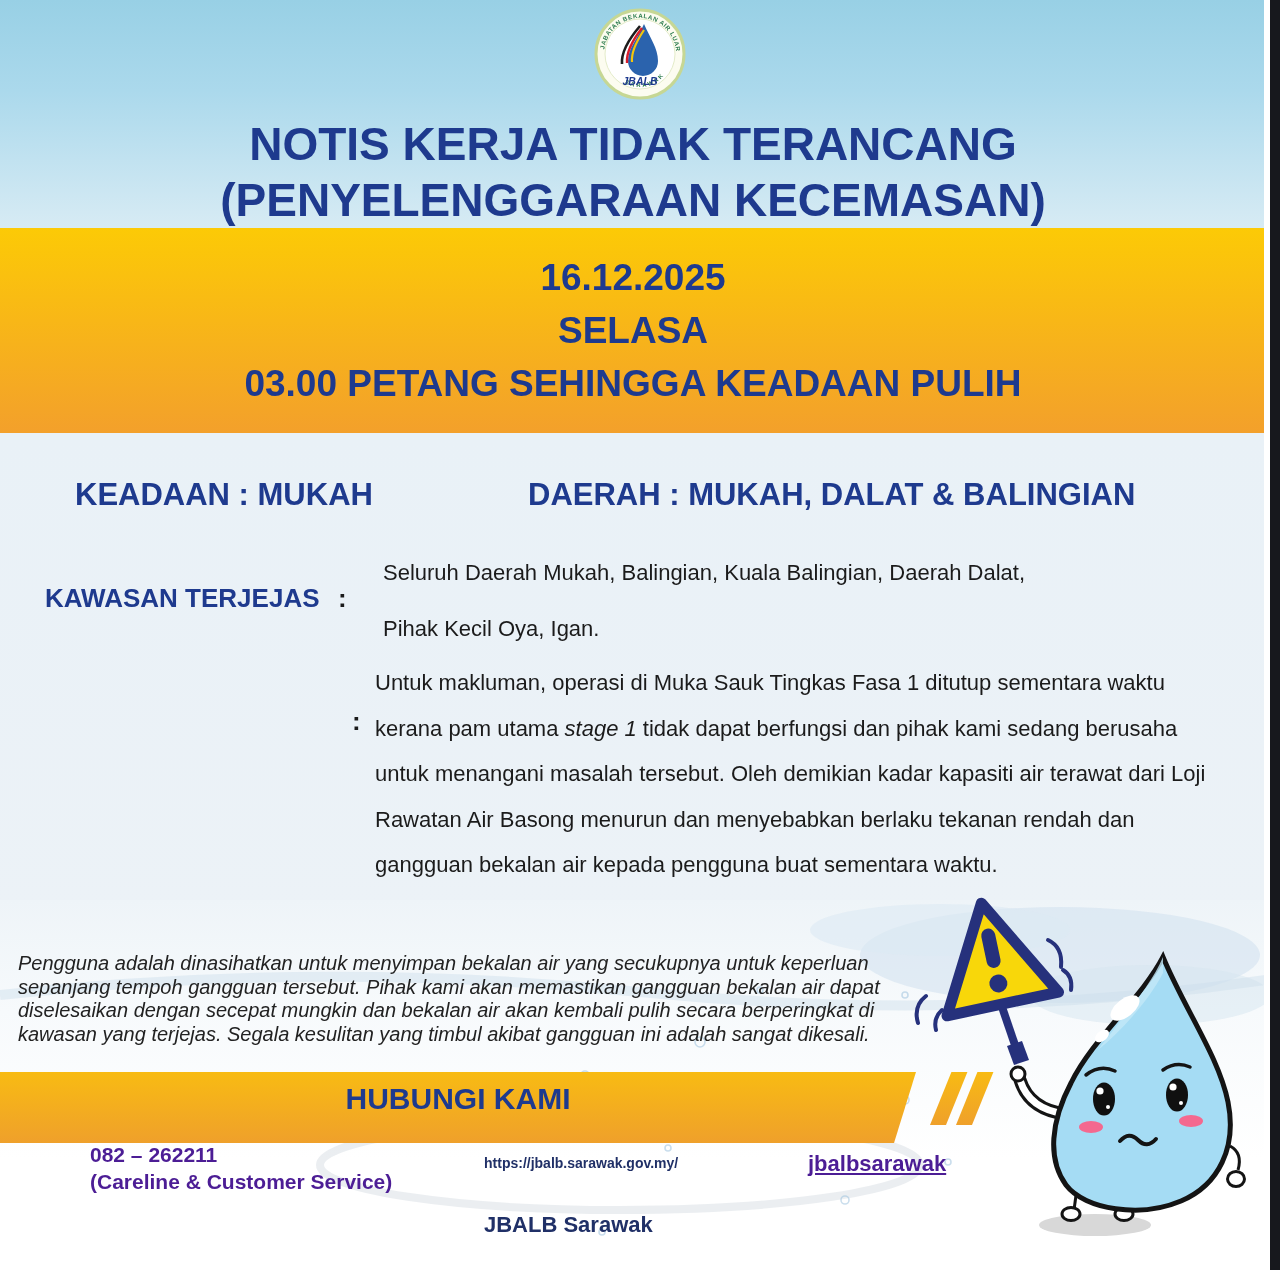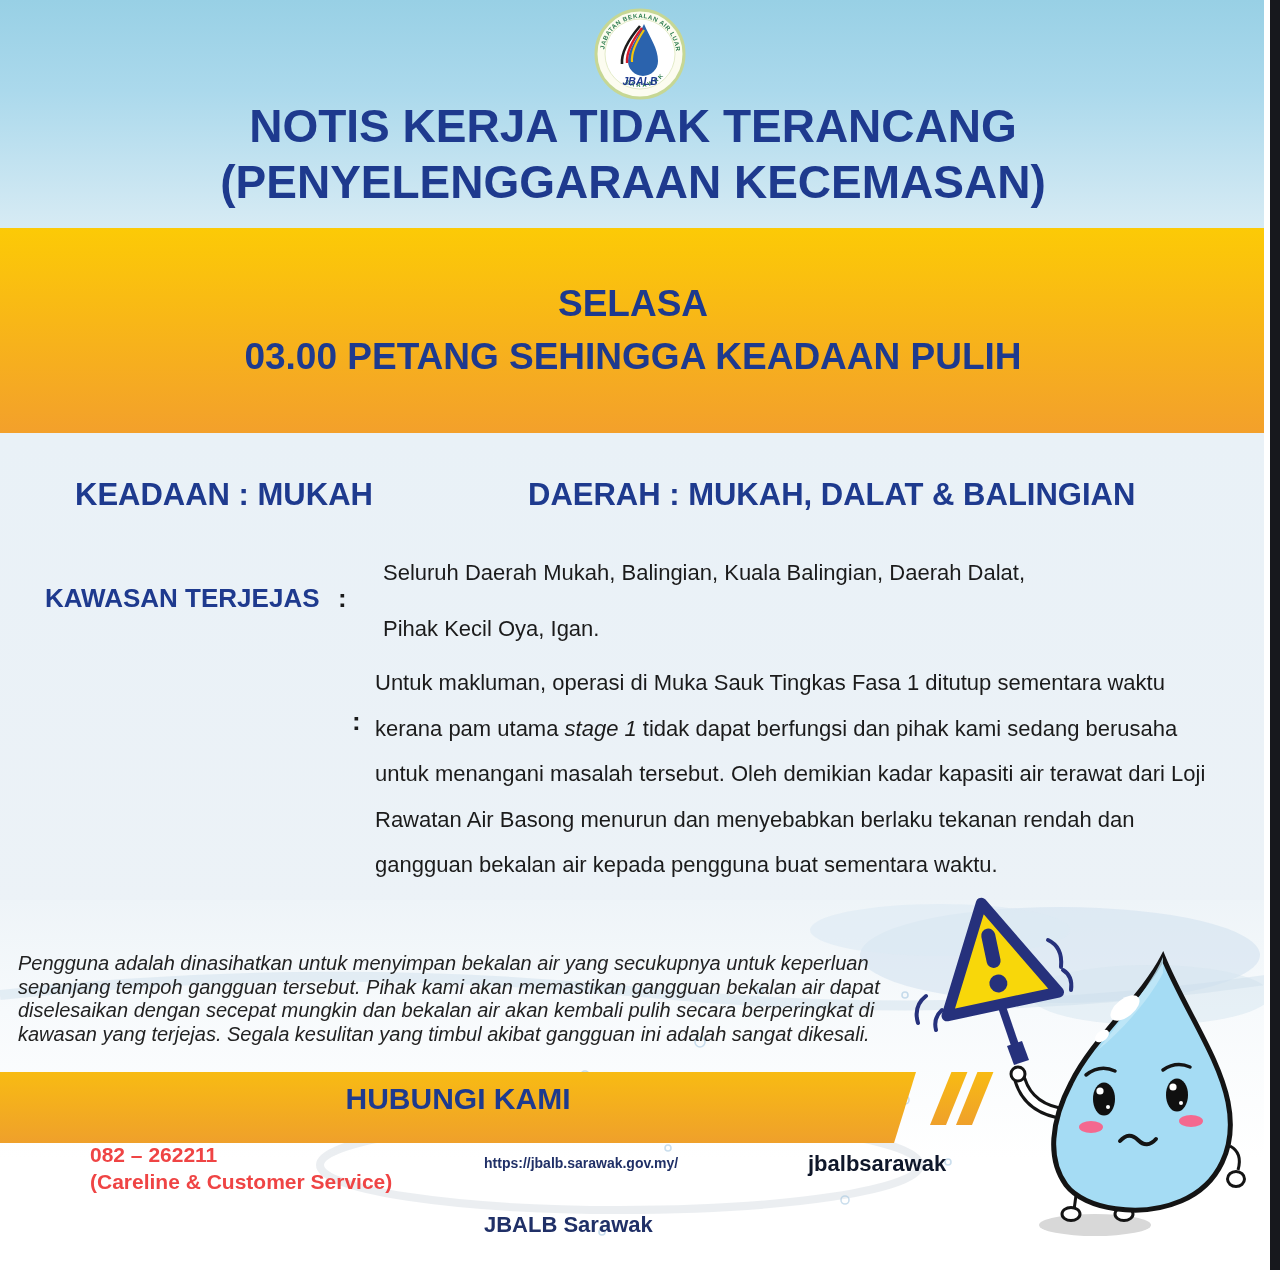--- a/index.html
+++ b/index.html
@@ -3,21 +3,21 @@
 <meta charset="utf-8">
 <style>
   * { margin:0; padding:0; box-sizing:border-box; }
   html,body { width:1280px; height:1270px; font-family:"Liberation Sans", sans-serif; background:#ffffff; }
   .poster { position:relative; width:1280px; height:1270px; overflow:hidden; background:#ffffff; }
 
   
   .header { position:absolute; left:0; top:0; width:1266px; height:228px;
             background:linear-gradient(180deg,#98d0e5 0%, #abd9ec 40%, #d7ebf4 100%); }
   .logo-svg { position:absolute; left:594px; top:8px; width:92px; height:92px; }
-  .title { position:absolute; left:0; top:98px; width:1266px; text-align:center;
+  .title { position:absolute; left:0; top:116px; width:1266px; text-align:center;
            color:#1e3a8e; font-weight:800; font-size:46px; line-height:56px; letter-spacing:0; }
 
   
   .schedule { position:absolute; left:0; top:228px; width:1266px; height:205px;
               background:linear-gradient(180deg,#fcca06 0%, #f8b717 45%, #f3a02b 100%);
               display:flex; flex-direction:column; align-items:center; justify-content:center; gap:15px;
               color:#1e3a8e; font-weight:800; }
   .schedule .line { font-size:37px; line-height:38px; }
 
   
@@ -52,23 +52,23 @@
                     text-align:center; line-height:53px; font-size:30px; font-weight:800; color:#1e3a8e; }
   .stripe { position:absolute; top:1072px; width:16px; height:53px; z-index:3;
             background:linear-gradient(180deg,#f8bb13,#efa02b);
             transform:skewX(-22deg); transform-origin:bottom left; }
   .stripe.s1 { left:930px; }
   .stripe.s2 { left:956px; }
 
   
   .contact-item { position:absolute; z-index:2; color:#1b2140; }
   .contact-icon { position:absolute; width:60px; height:60px; }
-  .c-phone-text  { left:90px;  top:1141px; font-size:21px; font-weight:700; color:#ef4444; line-height:27px; }
+  .c-phone-text  { left:90px;  top:1141px; font-size:21px; font-weight:700; color:#4c1d95; line-height:27px; }
   .c-web-text    { left:484px; top:1155px; font-size:14px; font-weight:700; color:#203067; }
-  .c-insta-text  { left:808px; top:1151px; font-size:22px; font-weight:700; color:#0f172a; }
+  .c-insta-text  { left:808px; top:1151px; font-size:22px; font-weight:700; color:#4c1d95;text-decoration:underline; }
   .c-fb-text     { left:484px; top:1212px; font-size:22px; font-weight:700; color:#203067; }
 
   
   .mascot { position:absolute; left:880px; top:878px; width:395px; height:392px; z-index:4; }
 
   
   .edge-white { position:absolute; left:1264px; top:0; width:6px;  height:1270px; background:#ffffff; z-index:6; }
   .edge-black { position:absolute; left:1270px; top:0; width:10px; height:1270px; background:#17181d; z-index:6; }
 </style>
 </head>
@@ -96,20 +96,21 @@
       <path d="M50 22 C42 34 37 44 38 54" stroke="#f4c60b" stroke-width="2.2" fill="none"></path>
       <text x="46" y="77" text-anchor="middle" font-size="10.5" font-style="italic" font-weight="800" fill="#1e3a8e">JBALB</text>
     </svg>
     <div class="title">
       <div>NOTIS KERJA TIDAK TERANCANG</div>
       <div>(PENYELENGGARAAN KECEMASAN)</div>
     </div>
   </div>
 
   <div class="schedule">
+    <div class="line">16.12.2025</div>
     <div class="line">SELASA</div>
     <div class="line">03.00 PETANG SEHINGGA KEADAAN PULIH</div>
   </div>
 
   <div class="body-bg"></div>
   <div class="region-bahagian">KEADAAN : MUKAH</div>
   <div class="region-daerah">DAERAH : MUKAH, DALAT &amp; BALINGIAN</div>
 
   <div class="affected-label">KAWASAN TERJEJAS</div>
   <div class="affected-colon">:</div>

